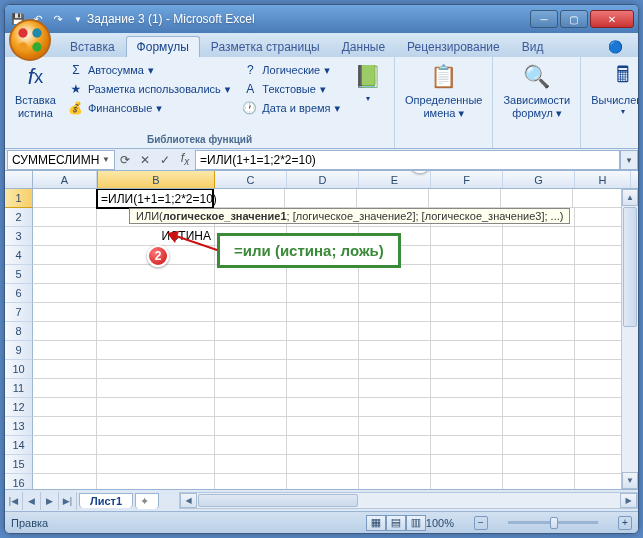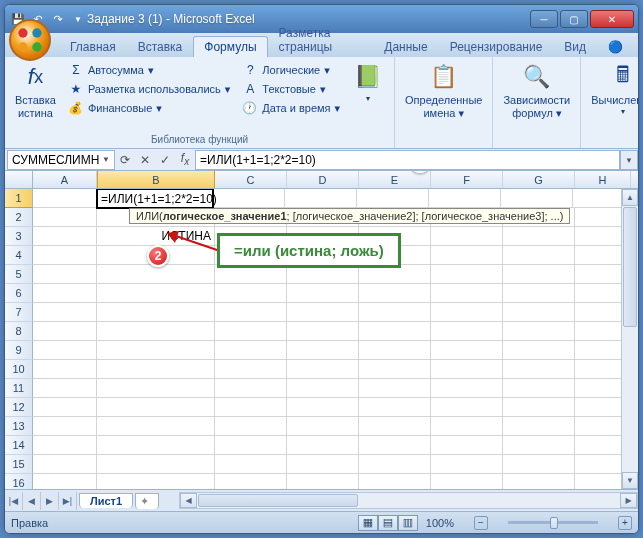--- a/index.html
+++ b/index.html
@@ -14,21 +14,21 @@
 .winbtn.close { background: linear-gradient(#e77,#c33); border-color: #822; width: 44px; }
 .ribbon-tabs { height: 24px; background: linear-gradient(#d8e7f5,#bdd4ea); display: flex; align-items: flex-end; padding-left: 54px; font-size: 12px; position: relative; }
 .office-btn { position: absolute; left: 4px; top: -14px; width: 42px; height: 42px; border-radius: 50%; background: radial-gradient(circle at 40% 35%, #fff, #f5a623 40%, #d97706 70%); border: 2px solid #b5651d; z-index: 10; display: flex; align-items: center; justify-content: center; overflow: hidden; }
 .office-btn svg { width: 28px; height: 28px; }
 .tab { padding: 3px 10px; color: #3b5998; cursor: pointer; border: 1px solid transparent; border-bottom: none; }
 .tab.active { background: #e8f1fa; border-color: #9ab5d4; border-radius: 3px 3px 0 0; color: #15428b; }
 .tab.help { margin-left: auto; margin-right: 4px; }
 .ribbon-body { height: 92px; background: #e8f1fa; border-bottom: 1px solid #9ab5d4; display: flex; font-size: 11px; }
 .rgroup { border-right: 1px solid #c0d4e8; padding: 2px 6px; display: flex; flex-direction: column; }
 .rgroup-content { flex: 1; display: flex; align-items: flex-start; gap: 4px; }
-.rgroup-label { font-size: 10px; text-align: center; color: #4a6a8f; padding: 1px 0; }
+.rgroup-label { font-size: 10px; text-align: center; color: #4a6a8f; padding: 1px 0; font-weight: bold; }
 .bigbtn { display: flex; flex-direction: column; align-items: center; justify-content: center; padding: 2px 4px; gap: 1px; color: #15428b; text-align: center; min-width: 44px; }
 .bigbtn .ico { width: 32px; height: 32px; display: flex; align-items: center; justify-content: center; font-size: 22px; }
 .smallbtn-col { display: flex; flex-direction: column; gap: 1px; padding-top: 2px; }
 .smallbtn { display: flex; align-items: center; gap: 4px; padding: 1px 4px; color: #15428b; white-space: nowrap; }
 .smallbtn .ico { width: 16px; height: 16px; display: flex; align-items: center; justify-content: center; font-size: 12px; }
 .formula-bar { height: 22px; background: #e4edf7; border-bottom: 1px solid #9ab5d4; display: flex; align-items: center; font-size: 12px; }
 .namebox { width: 108px; height: 20px; background: #fff; border: 1px solid #9ab5d4; margin-left: 2px; padding: 0 4px; display: flex; align-items: center; justify-content: space-between; }
 .namebox .dd { font-size: 8px; color: #555; }
 .fb-btn { width: 20px; height: 20px; display: flex; align-items: center; justify-content: center; color: #555; font-size: 12px; }
 .fb-input { flex: 1; height: 20px; background: #fff; border: 1px solid #9ab5d4; padding: 0 4px; display: flex; align-items: center; position: relative; }
@@ -51,21 +51,21 @@
 .sheet-nav { display: flex; }
 .sn-btn { width: 18px; height: 18px; display: flex; align-items: center; justify-content: center; font-size: 9px; color: #4a6a8f; border-right: 1px solid #b8c8dc; }
 .sheet-tab { background: #fff; border: 1px solid #9ab5d4; border-bottom: none; padding: 1px 10px; color: #15428b; font-weight: bold; border-radius: 0 0 4px 4px; margin-left: 2px; }
 .sheet-add { width: 24px; padding: 1px 4px; font-weight: normal; color: #888; }
 .hscroll { flex: 1; margin-left: 20px; height: 17px; background: #e8eef6; border: 1px solid #b8c8dc; display: flex; }
 .hs-btn { width: 17px; background: linear-gradient(#f0f4fa,#d8e3f0); border: 1px solid #a8bcd4; display: flex; align-items: center; justify-content: center; font-size: 8px; color: #4a6a8f; }
 .hs-thumb { flex: 0 0 160px; margin: 1px; background: linear-gradient(#e0e9f4,#cad9ec); border: 1px solid #a8bcd4; border-radius: 2px; }
 .status-bar { height: 22px; background: linear-gradient(#d2e1f1,#bacfe6); display: flex; align-items: center; font-size: 11px; color: #2a4a6e; padding: 0 6px; border-top: 1px solid #9ab5d4; }
 .status-bar .views { margin-left: auto; display: flex; gap: 0; }
 .view-btn { width: 20px; height: 16px; border: 1px solid #7a9ac0; background: linear-gradient(#eaf1fa,#cdddee); display: flex; align-items: center; justify-content: center; }
-.zoom { display: flex; align-items: center; gap: 20px; margin-left: 8px; }
+.zoom { display: flex; align-items: center; gap: 20px; margin-left: 0; }
 .zoom-btn { width: 14px; height: 14px; border: 1px solid #7a9ac0; border-radius: 2px; display: flex; align-items: center; justify-content: center; font-size: 10px; }
 .zoom-track { width: 90px; height: 3px; background: #9ab5d4; position: relative; }
 .zoom-thumb { position: absolute; left: 42px; top: -4px; width: 8px; height: 12px; background: linear-gradient(#eaf1fa,#cdddee); border: 1px solid #7a9ac0; border-radius: 2px; }
 .tooltip { position: absolute; background: #fffff0; border: 1px solid #888; padding: 1px 6px; font-size: 11px; color: #333; z-index: 20; white-space: nowrap; }
 .callout-badge { position: absolute; width: 22px; height: 22px; border-radius: 50%; background: radial-gradient(circle at 35% 30%, #f77, #c11); border: 2px solid #fff; color: #fff; font-size: 12px; font-weight: bold; display: flex; align-items: center; justify-content: center; z-index: 30; box-shadow: 0 1px 3px rgba(0,0,0,0.4); }
 .callout-box { position: absolute; border: 3px solid #3a8a3a; background: #fff; padding: 6px 14px; font-size: 15px; color: #3a8a3a; font-weight: bold; z-index: 25; }
 .arrow { position: absolute; z-index: 24; }
 </style>
 </head>
 <body>
@@ -89,21 +89,20 @@
 
   <div class="ribbon-tabs">
     <div class="office-btn">
       <svg viewBox="0 0 24 24">
           <circle cx="6" cy="6" r="4" fill="#d33"></circle>
           <circle cx="18" cy="6" r="4" fill="#28a"></circle>
           <circle cx="6" cy="18" r="4" fill="#e92"></circle>
           <circle cx="18" cy="18" r="4" fill="#3a3"></circle>
         </svg>
     </div>
-    <div class="tab">Главная</div>
     <div class="tab">Вставка</div>
     <div class="tab active">Формулы</div>
     <div class="tab">Разметка страницы</div>
     <div class="tab">Данные</div>
     <div class="tab">Рецензирование</div>
     <div class="tab">Вид</div>
     <div class="tab help">🔵</div>
   </div>
 
   <div class="ribbon-body">

